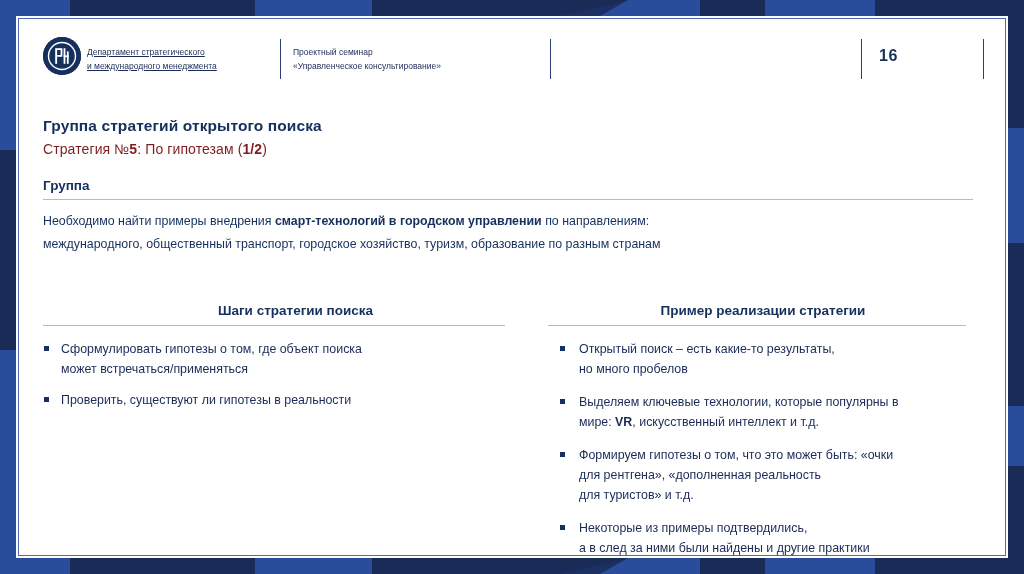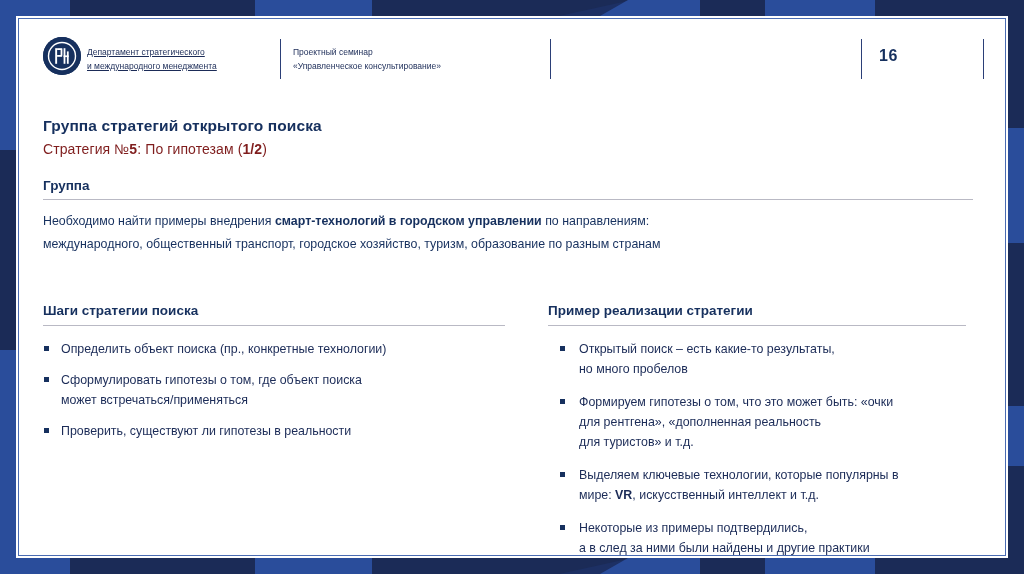--- a/index.html
+++ b/index.html
@@ -195,20 +195,21 @@
     position: relative;
   }
   .col.left  { width: 505px; }
   .col.right { width: 430px; }
 
   .col-head {
     font-size: 13.5px;
     font-weight: bold;
     color: #16305e;
     white-space: nowrap;
+    text-align: center;
   }
   .col-rule {
     margin-top: 7px;
     height: 1px;
     background: #b9b9c4;
   }
   .col.left  .col-rule { width: 462px; }
   .col.right .col-rule { width: 418px; }
 
   ul.blist {
@@ -335,24 +336,20 @@
 
     <div class="cols">
 
       <div class="col left">
         <div class="col-head">Шаги стратегии поиска</div>
         <div class="col-rule"></div>
 
         <ul class="blist">
           <li>
             <span class="bullet"></span>
-            <span>Определить объект поиска (пр., конкретные технологии)</span>
-          </li>
-          <li>
-            <span class="bullet"></span>
             <span>Сформулировать гипотезы о том, где объект поиска</span>
             <span class="line2">может встречаться/применяться</span>
           </li>
           <li>
             <span class="bullet"></span>
             <span>Проверить, существуют ли гипотезы в реальности</span>
           </li>
         </ul>
       </div>
 
@@ -361,31 +358,31 @@
         <div class="col-rule"></div>
 
         <ul class="blist">
           <li>
             <span class="bullet"></span>
             <span>Открытый поиск – есть какие-то результаты,</span>
             <span class="line2">но много пробелов</span>
           </li>
           <li>
             <span class="bullet"></span>
+            <span>Выделяем ключевые технологии, которые популярны в</span>
+            <span class="line2"><span>мире: </span><b>VR</b><span>, искусственный интеллект и т.д.</span></span>
+          </li>
+          <li>
+            <span class="bullet"></span>
             <span>Формируем гипотезы о том, что это может быть: «очки</span>
             <span class="line2">для рентгена», «дополненная реальность</span>
             <span class="line2">для туристов» и т.д.</span>
           </li>
           <li>
             <span class="bullet"></span>
-            <span>Выделяем ключевые технологии, которые популярны в</span>
-            <span class="line2"><span>мире: </span><b>VR</b><span>, искусственный интеллект и т.д.</span></span>
-          </li>
-          <li>
-            <span class="bullet"></span>
             <span>Некоторые из примеры подтвердились,</span>
             <span class="line2">а в след за ними были найдены и другие практики</span>
           </li>
         </ul>
       </div>
     </div>
 
   </div>
 </div>
 

